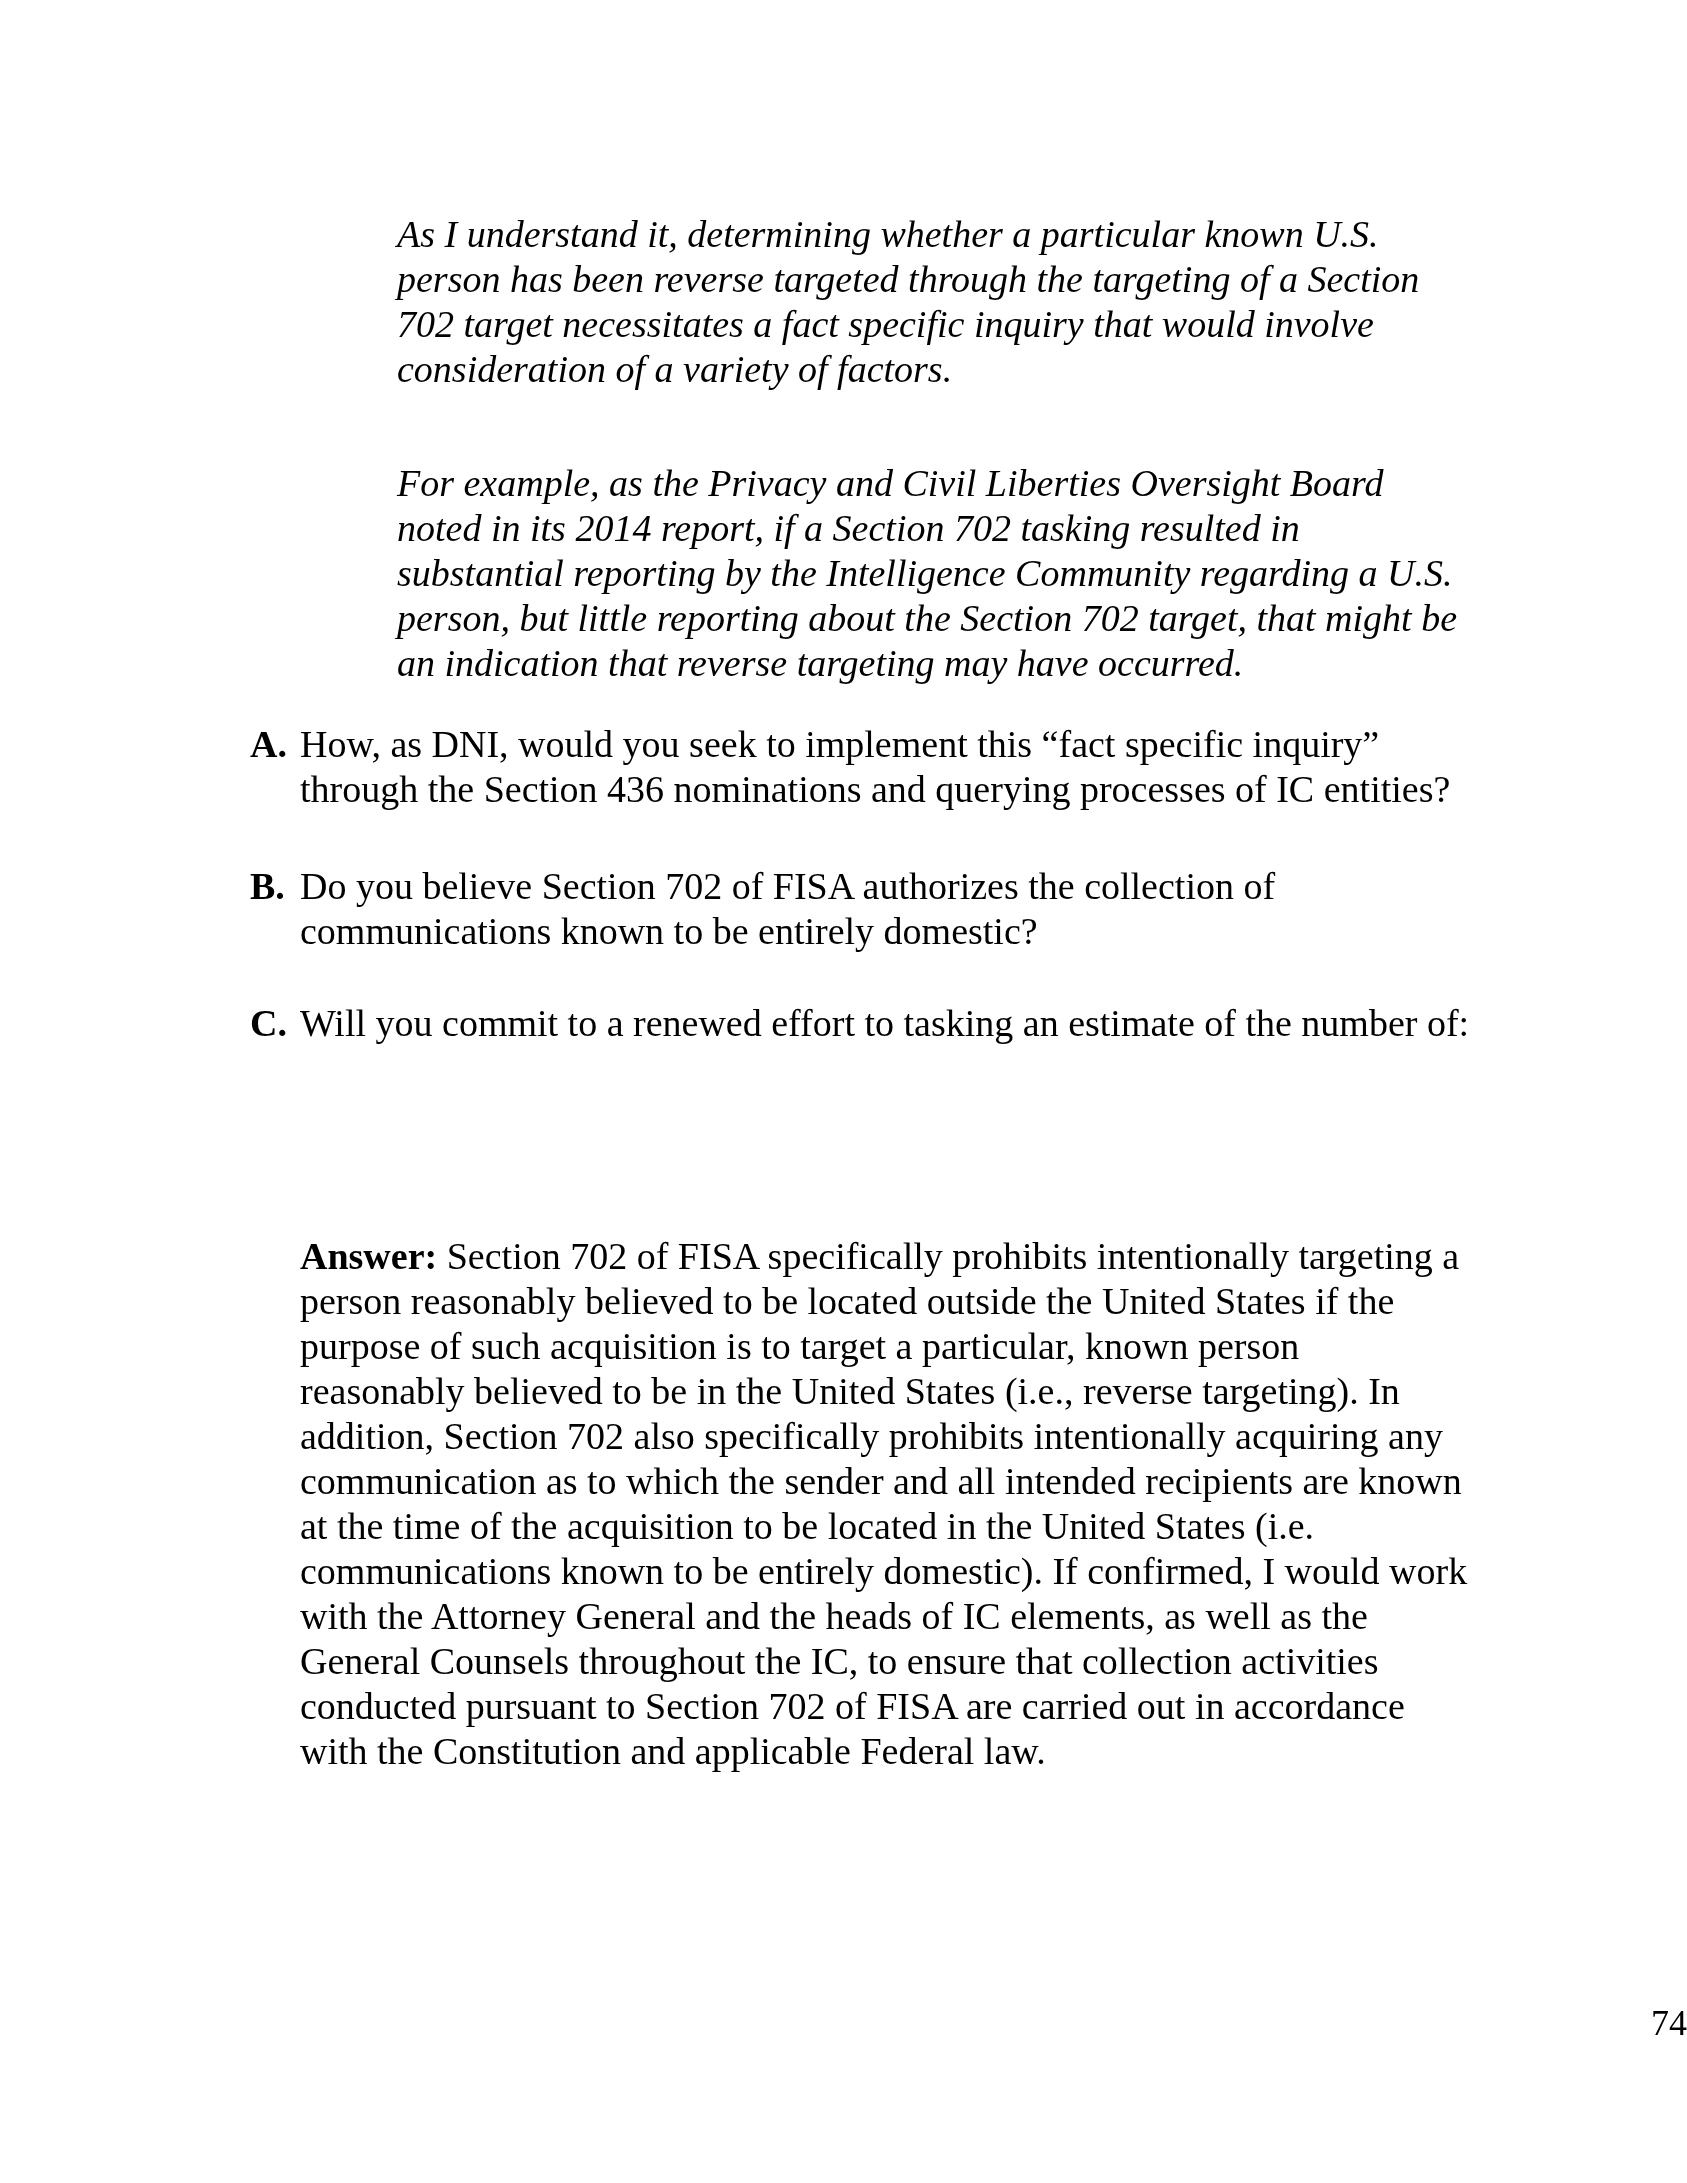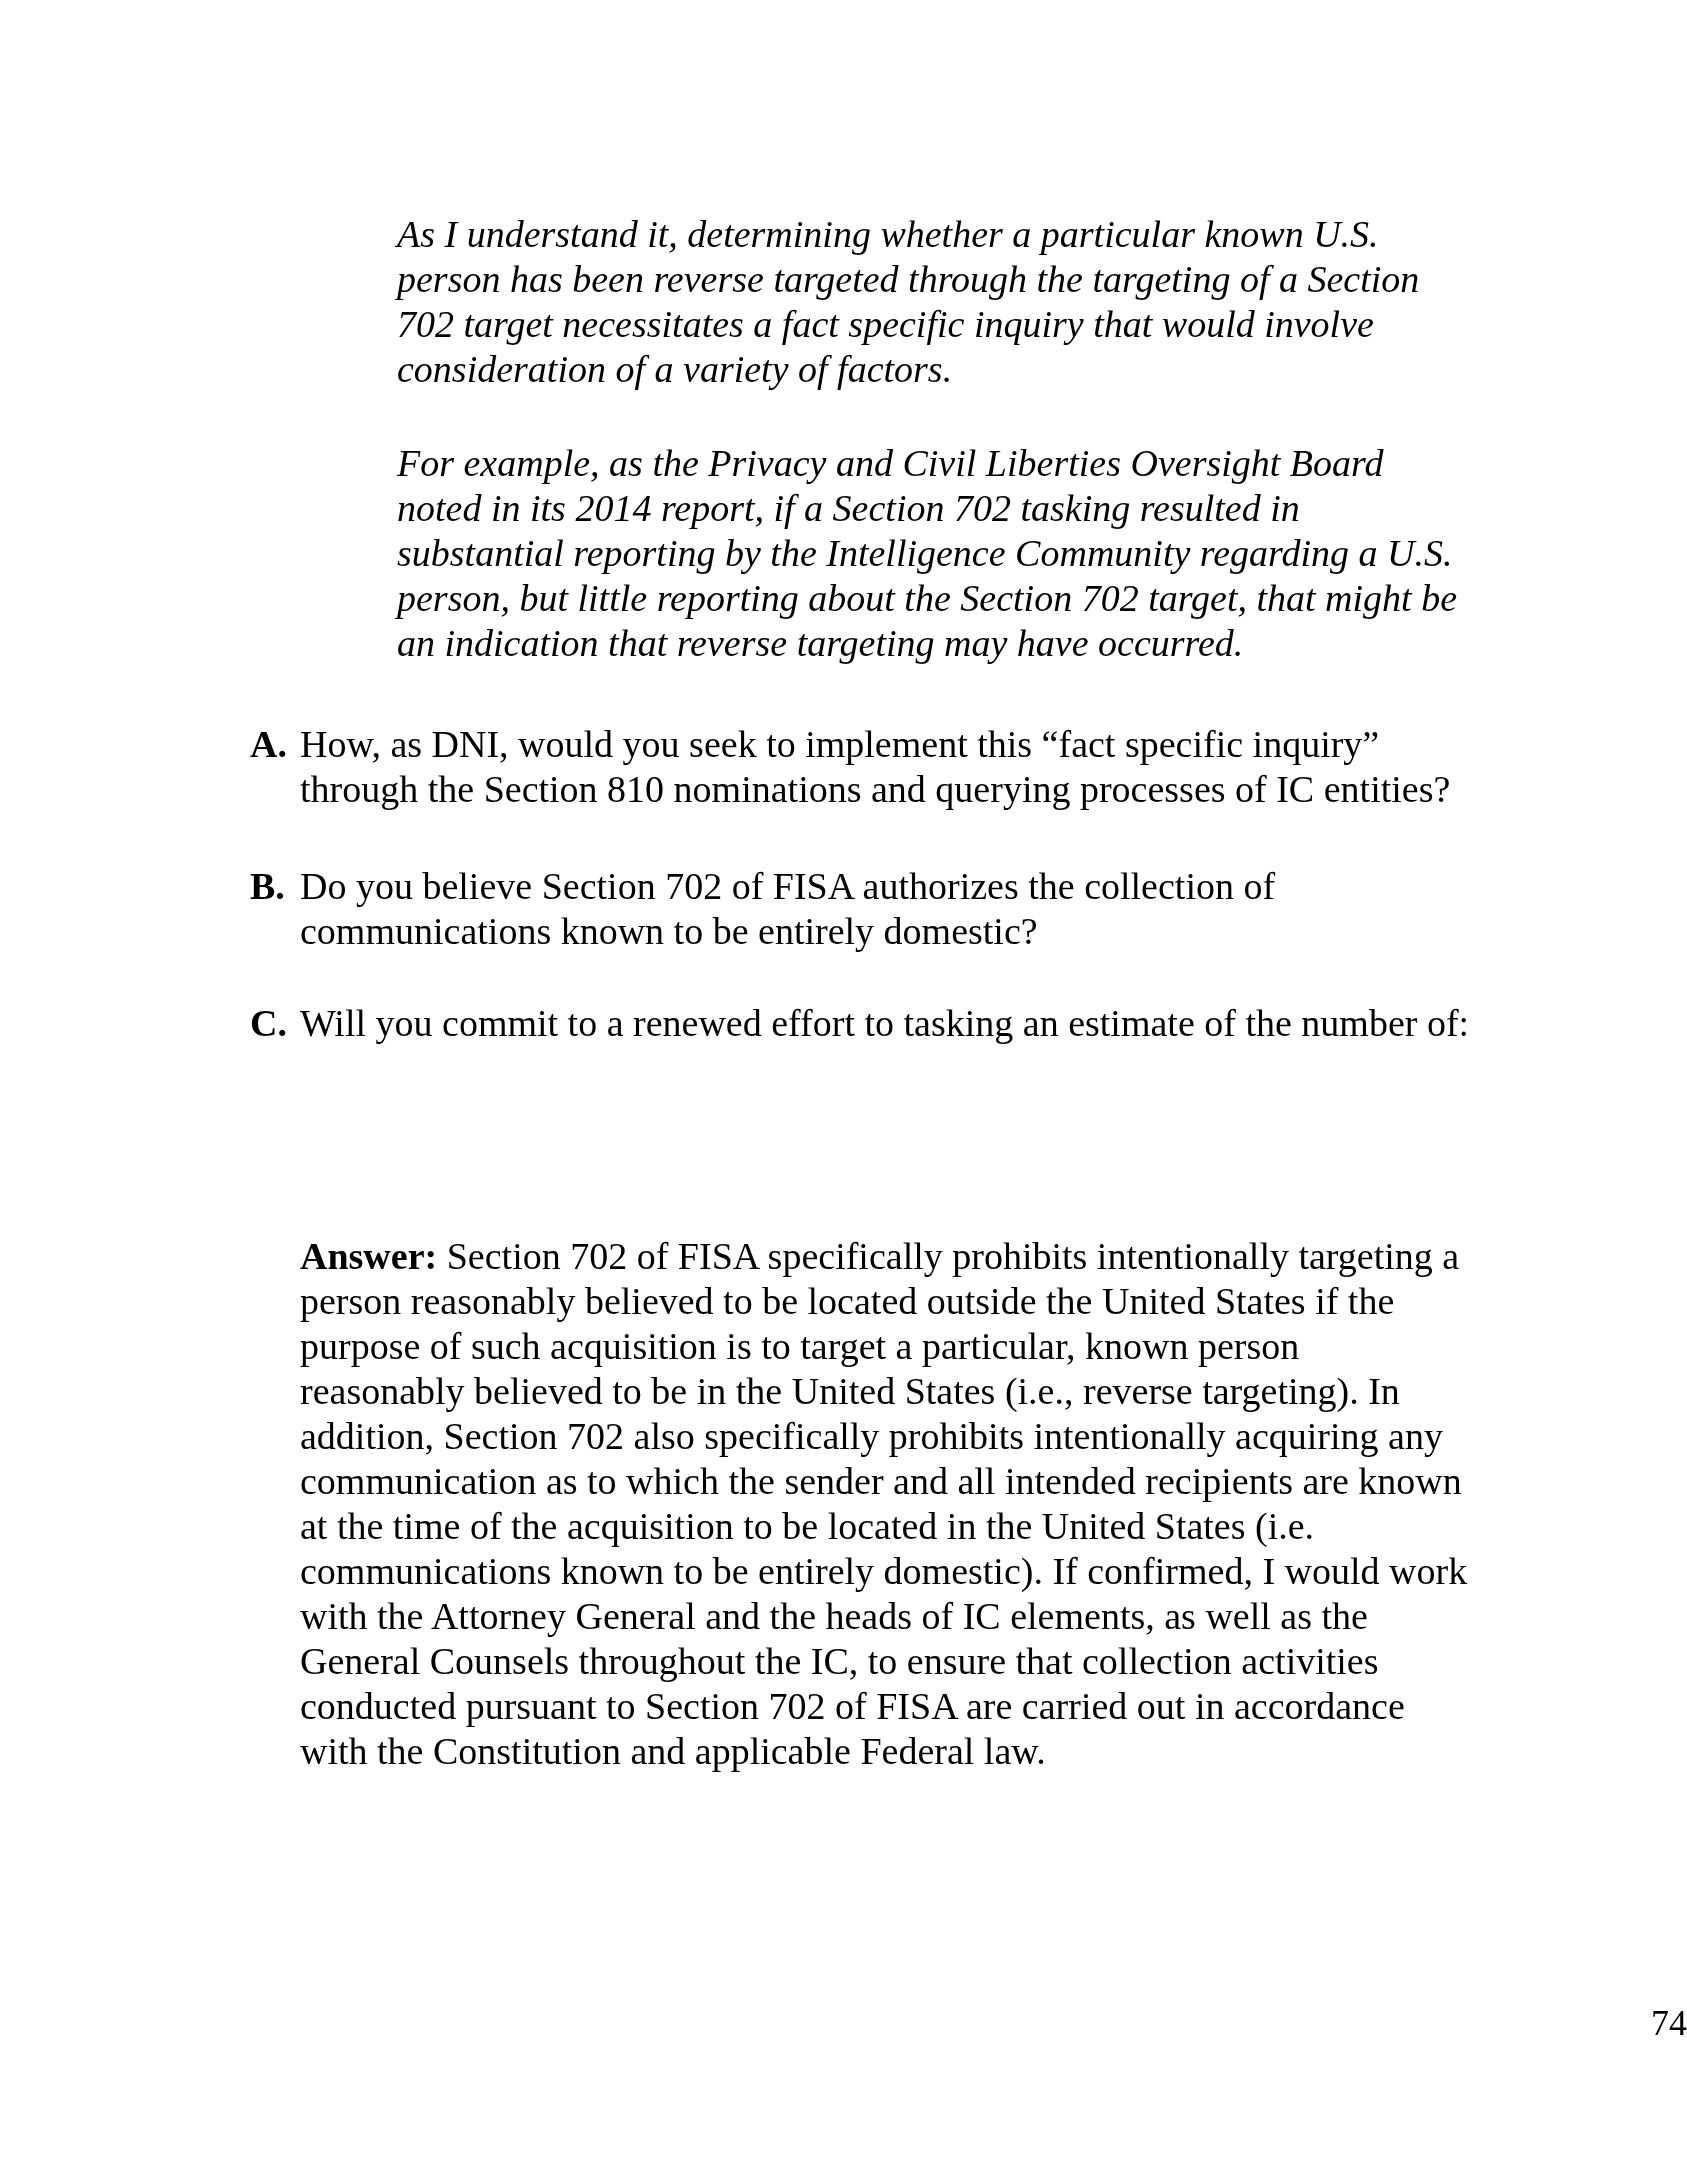--- a/index.html
+++ b/index.html
@@ -44,28 +44,28 @@
 </head>
 <body>
 
 <div class="page">
 
   <div class="block italic lines" style="left:397px; top:201px;">As I understand it, determining whether a particular known U.S.
 person has been reverse targeted through the targeting of a Section
 702 target necessitates a fact specific inquiry that would involve
 consideration of a variety of factors.</div>
 
-  <div class="block italic lines" style="left:397px; top:430px;">For example, as the Privacy and Civil Liberties Oversight Board
+  <div class="block italic lines" style="left:397px; top:450px;">For example, as the Privacy and Civil Liberties Oversight Board
 noted in its 2014 report, if a Section 702 tasking resulted in
 substantial reporting by the Intelligence Community regarding a U.S.
 person, but little reporting about the Section 702 target, that might be
 an indication that reverse targeting may have occurred.</div>
 
   <div class="block" style="left:300px; top:711px;"><span class="q-label">A.</span><span class="lines">How, as DNI, would you seek to implement this “fact specific inquiry”
-through the Section 810 nominations and querying processes of IC entities?</span></div>
+through the Section 436 nominations and querying processes of IC entities?</span></div>
 
   <div class="block" style="left:300px; top:853px;"><span class="q-label">B.</span><span class="lines">Do you believe Section 702 of FISA authorizes the collection of
 communications known to be entirely domestic?</span></div>
 
   <div class="block" style="left:300px; top:990px;"><span class="q-label">C.</span><span class="lines">Will you commit to a renewed effort to tasking an estimate of the number of:</span></div>
 
 
 
   <div class="block" style="left:300px; top:1223px;"><span class="ans-label">Answer:</span> <span class="lines">Section 702 of FISA specifically prohibits intentionally targeting a
 person reasonably believed to be located outside the United States if the

